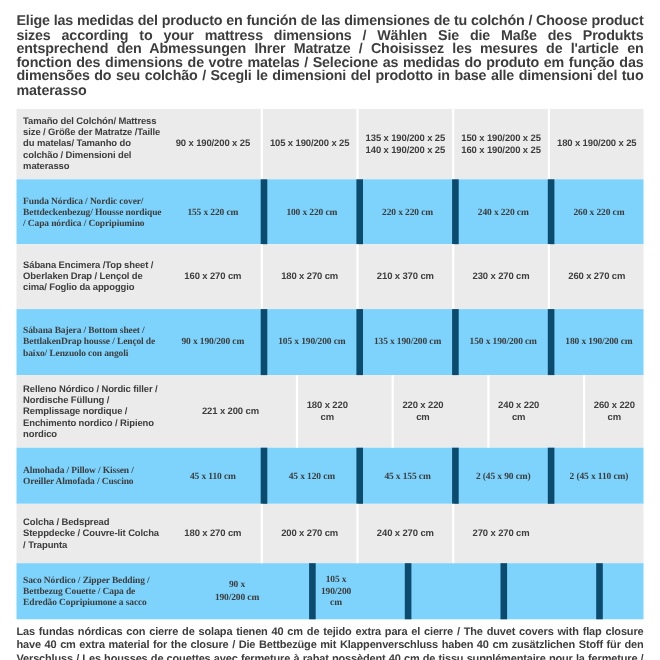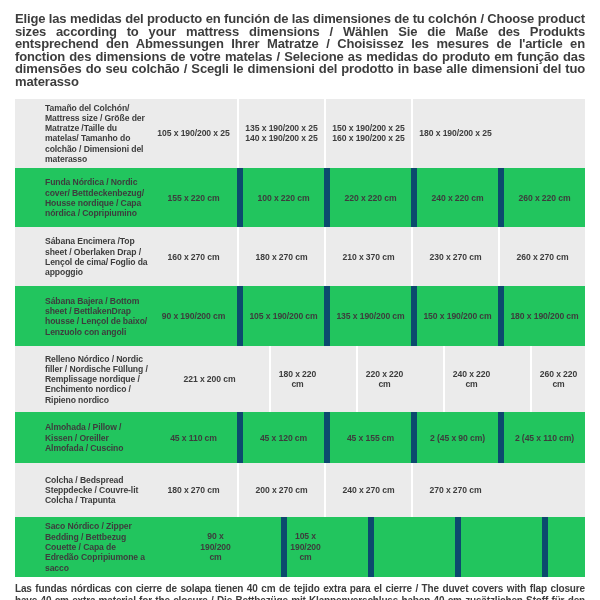--- a/index.html
+++ b/index.html
@@ -19,27 +19,26 @@
     font-size:10px;line-height:12.6px;
     text-align:justify;letter-spacing:-0.15px;
     margin:6px 0 0 0;
   }
   .size-table{width:570px;}
   .tr{
     display:grid;
     grid-template-columns:135px repeat(5,1fr);
   }
   .tr.gray{background:#ebebeb;}
-  .tr.white{background:#22c55e;}
+  .tr.white{background:#7dd3fc;font-family:Liberation Serif, serif;}
   .th-label,.td-label{
     display:flex;align-items:center;
     padding:4px 2px 4px 6px;
     font-size:8.6px;line-height:10.3px;
     letter-spacing:-0.1px;
-    margin-left:24px;
   }
   .td-val{
     display:flex;align-items:center;justify-content:center;
     text-align:center;
     font-size:8.6px;line-height:10.6px;
     letter-spacing:-0.1px;
     white-space:pre-line;
     padding:2px 1px;
   }
   
@@ -57,20 +56,21 @@
 </style>
 </head>
 <body>
 
 <p class="intro">Elige las medidas del producto en función de las dimensiones de tu colchón / Choose product sizes according to your mattress dimensions / Wählen Sie die Maße des Produkts entsprechend den Abmessungen Ihrer Matratze / Choisissez les mesures de l'article en fonction des dimensions de votre matelas / Selecione as medidas do produto em função das dimensões do seu colchão / Scegli le dimensioni del prodotto in base alle dimensioni del tuo materasso</p>
 
 <div class="size-table">
 
   <div class="tr gray rh">
     <div class="th-label">Tamaño del Colchón/ Mattress size / Größe der Matratze /Taille du matelas/ Tamanho do colchão / Dimensioni del materasso</div>
+    <div class="td-val">90 x 190/200 x 25</div>
     <div class="td-val">105 x 190/200 x 25</div>
     <div class="td-val">135 x 190/200 x 25
 140 x 190/200 x 25</div>
     <div class="td-val">150 x 190/200 x 25
 160 x 190/200 x 25</div>
     <div class="td-val">180 x 190/200 x 25</div>
   </div>
 
   <div class="tr white r0">
     <div class="td-label">Funda Nórdica /  Nordic cover/ Bettdeckenbezug/ Housse nordique  / Capa nórdica / Copripiumino</div>

